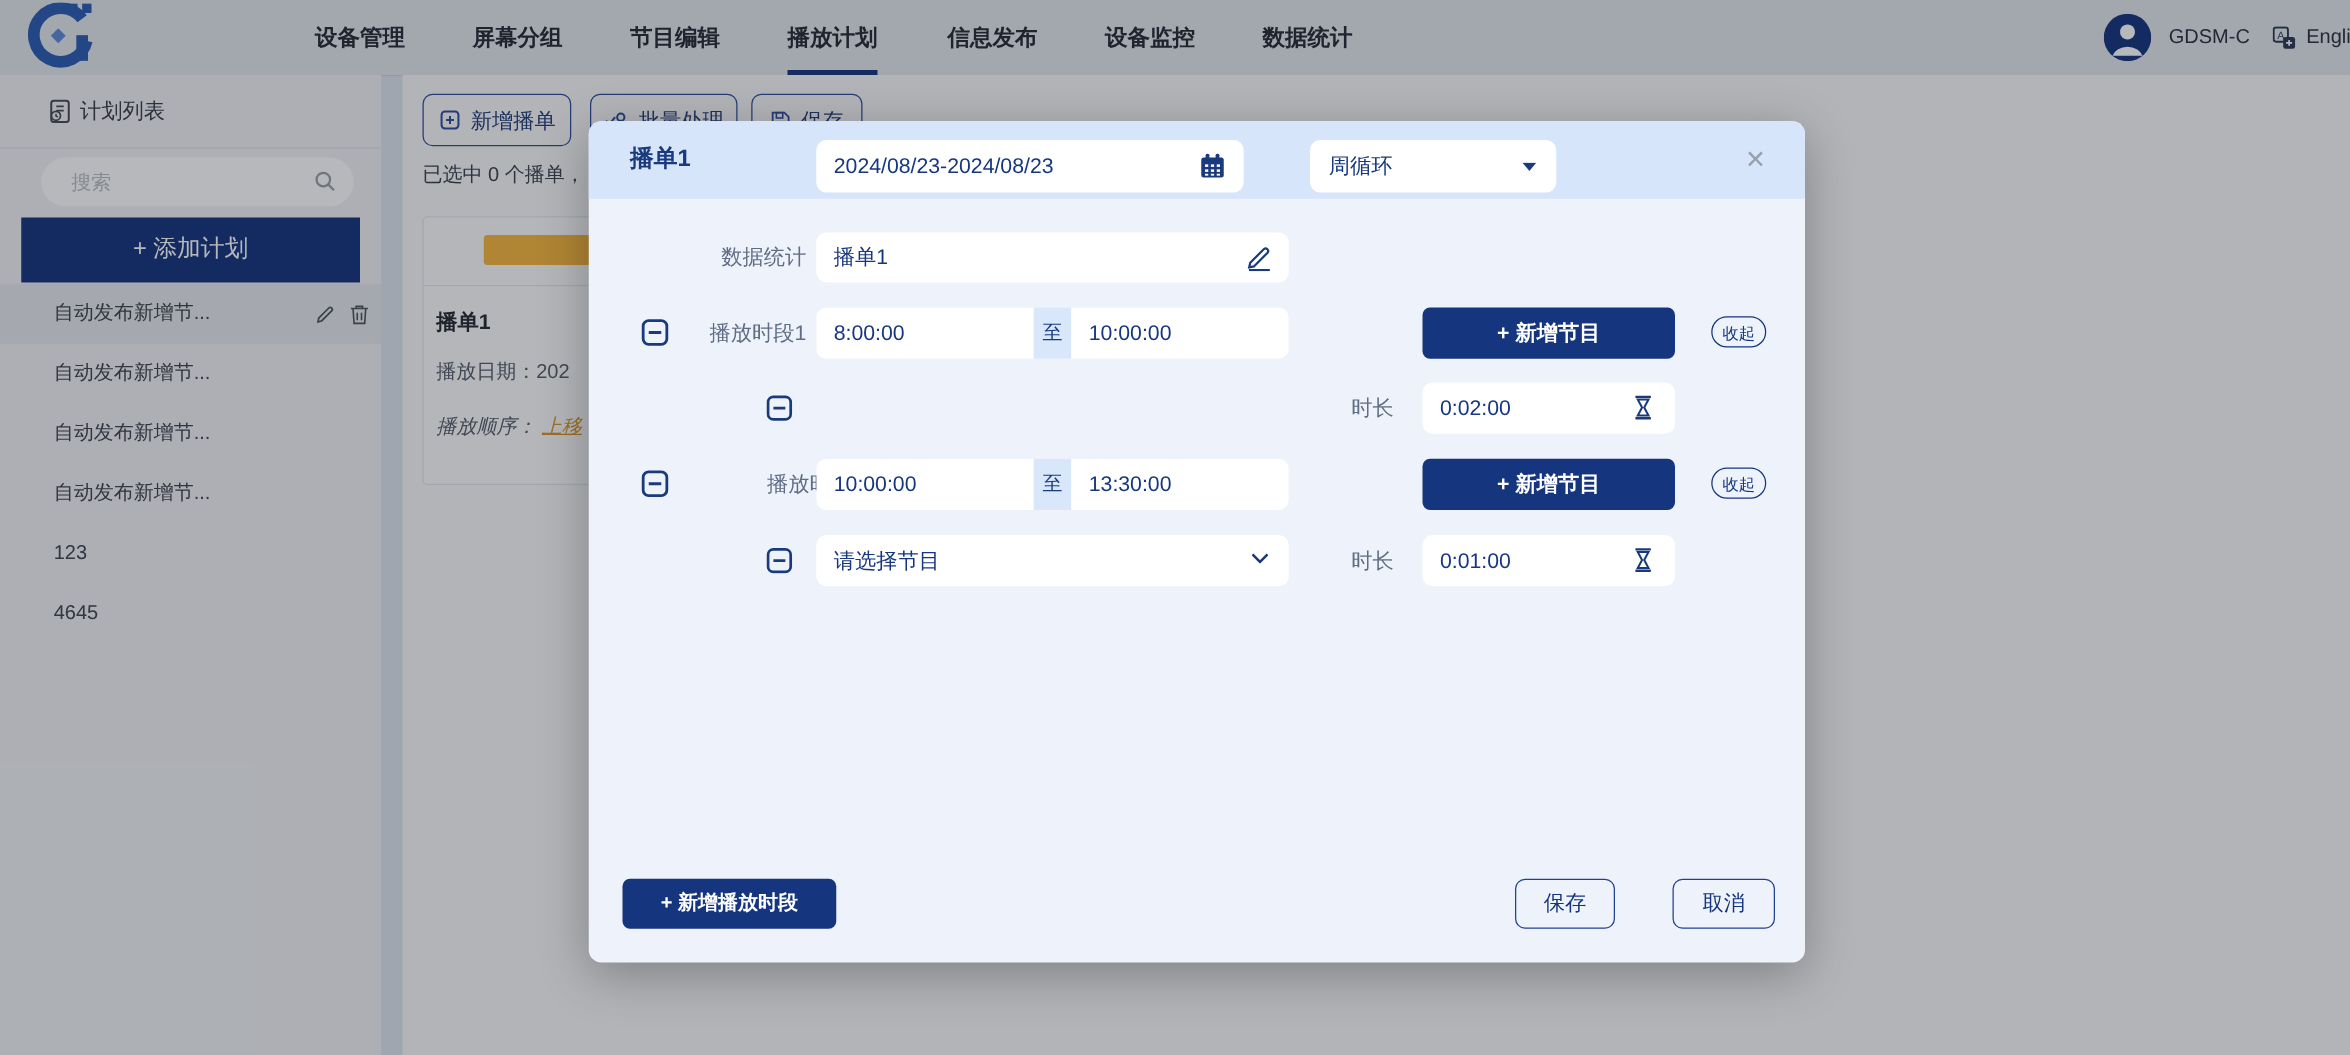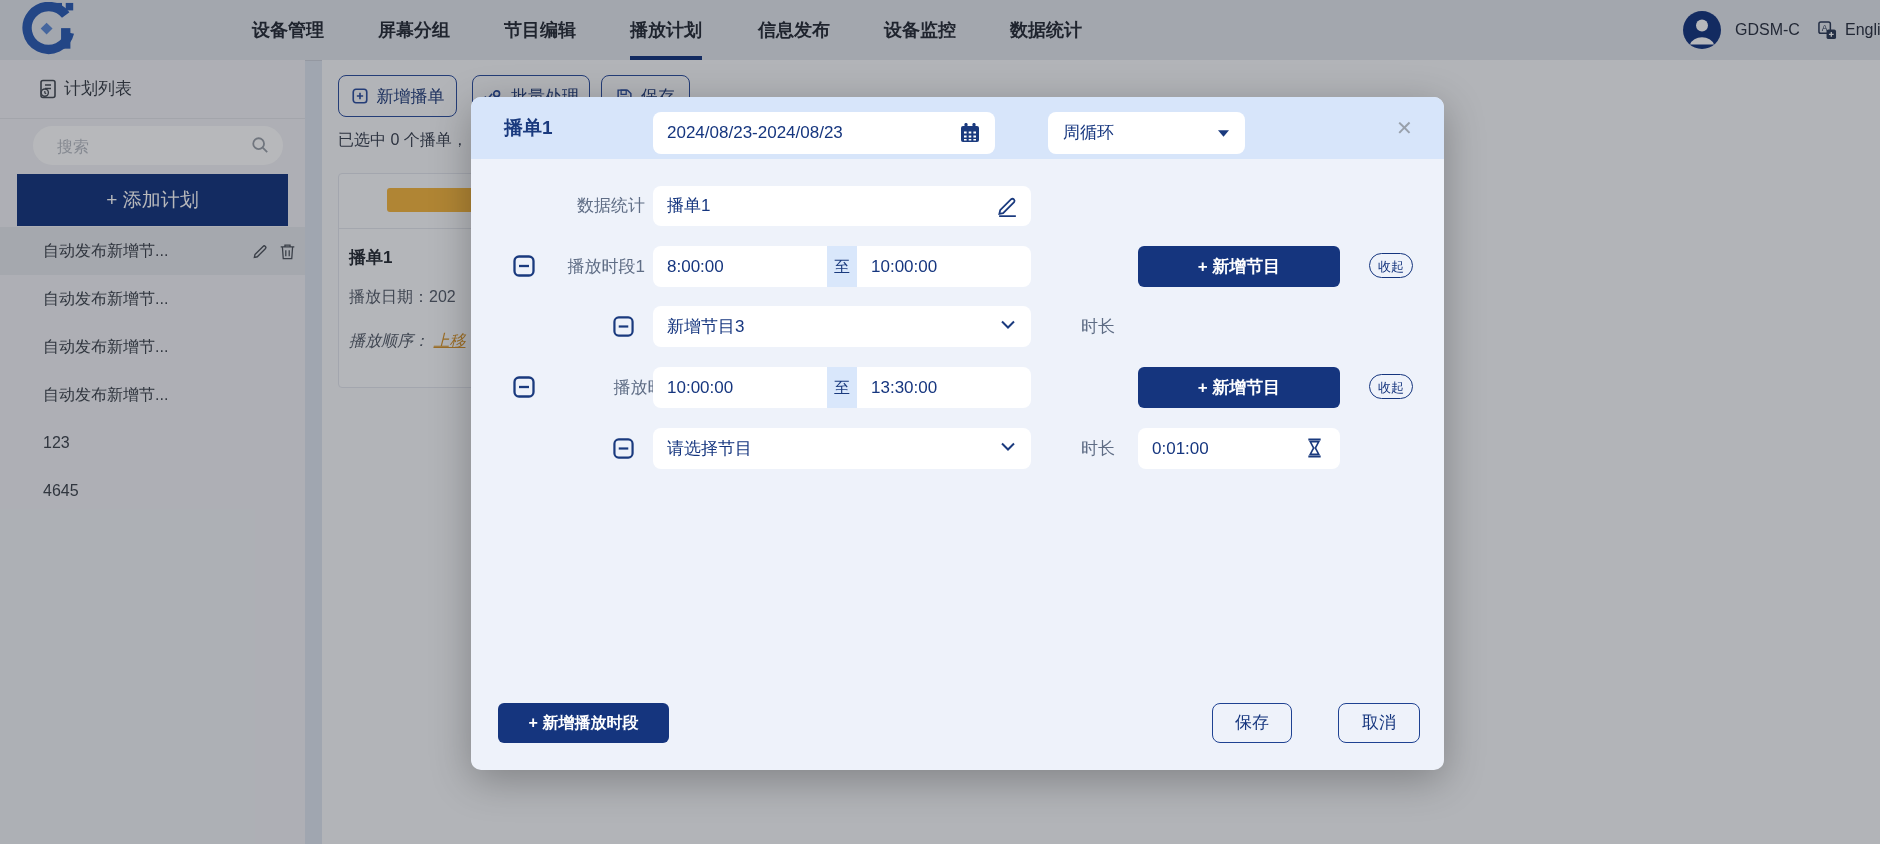--- a/index.html
+++ b/index.html
@@ -245,27 +245,28 @@
     <div class="to">至</div>
     <div class="t t2">10:00:00</div>
   </div>
   <div class="btn-navy addprog" style="top:149px;">+ 新增节目</div>
   <div class="pill" style="top:156px;">收起</div>
 
   <svg class="minus" style="left:142px;top:219px;width:21px;height:21px;" viewBox="0 0 22 22">
     <rect x="1.5" y="1.5" width="19" height="19" rx="4.5" fill="none" stroke="#1a3a7e" stroke-width="2.3"></rect>
     <line x1="6" y1="11" x2="16" y2="11" stroke="#1a3a7e" stroke-width="2.3"></line>
   </svg>
-  <div class="inp dropdown" style="top:209px;">
-    <span>新增节目3</span>
-    <svg class="dd-chev" viewBox="0 0 14 8">
-      <polyline points="1,1 7,7 13,1" fill="none" stroke="#1a3a7e" stroke-width="2"></polyline>
-    </svg>
-  </div>
   <span class="m-label" style="left:610px;top:209px;width:46px;line-height:41px;text-align:left;">时长</span>
+  <div class="inp dur" style="top:209px;">
+    <span>0:02:00</span>
+    <svg class="hourglass" viewBox="0 0 20 22">
+      <path d="M3.5 2h13M3.5 20h13" stroke="#1a3a7e" stroke-width="2" fill="none"></path>
+      <path d="M5.5 4.3h9l-3.6 6.7 3.6 6.7h-9l3.6-6.7z" fill="none" stroke="#1a3a7e" stroke-width="1.7"></path>
+    </svg>
+  </div>
 
   <svg class="minus" style="left:42px;top:279px;" viewBox="0 0 22 22">
     <rect x="1.5" y="1.5" width="19" height="19" rx="4.5" fill="none" stroke="#1a3a7e" stroke-width="2.3"></rect>
     <line x1="6" y1="11" x2="16" y2="11" stroke="#1a3a7e" stroke-width="2.3"></line>
   </svg>
   <span class="m-label" style="left:64px;top:270px;width:110px;line-height:41px;padding-left:46px;">播放时段2</span>
   <div class="timegroup" style="top:270px;">
     <div class="t t1">10:00:00</div>
     <div class="to">至</div>
     <div class="t t2">13:30:00</div>

